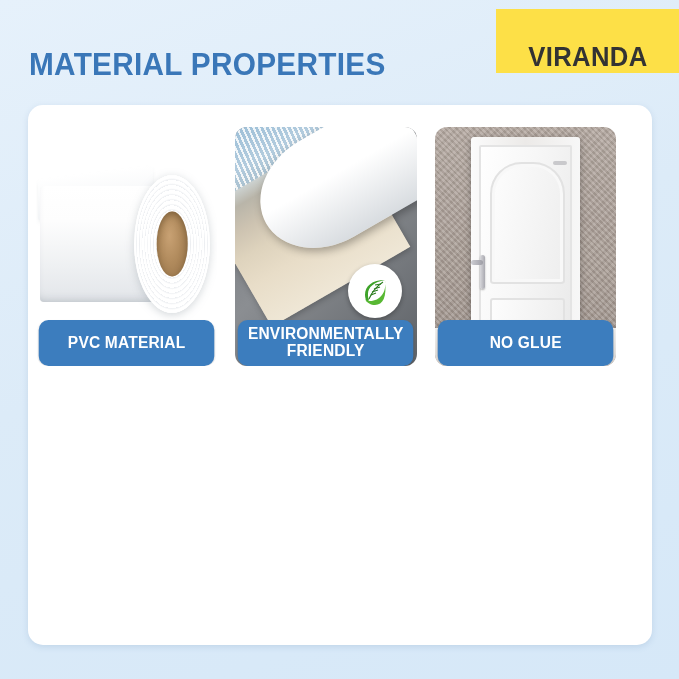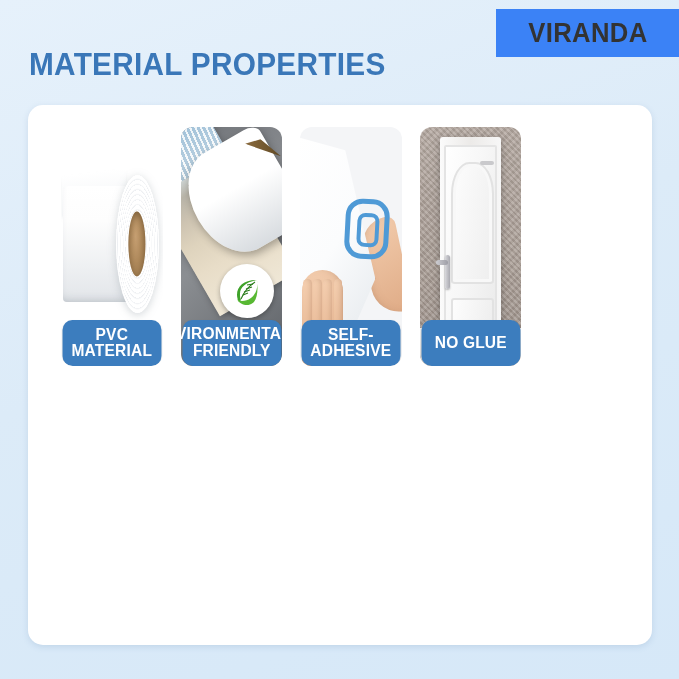--- a/index.html
+++ b/index.html
@@ -5,43 +5,43 @@
   html,body{margin:0;padding:0;}
   body{
     width:679px;height:679px;overflow:hidden;
     font-family:"Liberation Sans","DejaVu Sans",sans-serif;
     background:linear-gradient(160deg,#e6f1fb 0%,#dcebf8 45%,#d6e8f8 100%);
   }
   #page{position:relative;width:679px;height:679px;}
 
   
   #brand-logo{
-    position:absolute;left:496px;top:9px;width:183px;height:48px;
-    background:#3b82f6;display:flex;align-items:center;justify-content:center;
+    position:absolute;left:496px;top:9px;width:183px;height:64px;
+    background:#fde047;display:flex;align-items:flex-end;justify-content:center;
   }
   #brand-logo .txt{
     font-size:27px;font-weight:bold;color:#333333;letter-spacing:.4px;
     transform:scaleX(.95);
   }
   #page-title{
     position:absolute;left:29px;top:47px;
     font-size:31px;font-weight:bold;color:#3a77b8;
     letter-spacing:.3px;transform:scaleX(.96);transform-origin:left center;
     white-space:nowrap;
   }
 
   
   #card{
     position:absolute;left:28px;top:105px;width:624px;height:540px;
     background:#ffffff;border-radius:15px;
     box-shadow:0 2px 6px rgba(90,130,170,.18);
   }
   #grid{
-    position:absolute;left:33px;top:22px;width:580px;height:496px;
-    display:grid;grid-template-columns:repeat(5,1fr);grid-template-rows:repeat(2,1fr);
+    position:absolute;left:8px;top:22px;width:580px;height:496px;
+    display:grid;grid-template-columns:repeat(3,1fr);grid-template-rows:repeat(2,1fr);
     column-gap:18px;row-gap:18px;
   }
   .cell{position:relative;border-radius:12px;overflow:hidden;background:#fff;}
   .photo{position:absolute;left:0;top:0;right:0;bottom:0;overflow:hidden;}
   .label{
     position:absolute;left:0;right:0;bottom:0;height:46px;
     background:#3c7dbe;border-radius:10px;
     display:flex;align-items:center;justify-content:center;text-align:center;
     color:#ffffff;font-weight:bold;font-size:16px;line-height:1.02;
     letter-spacing:.2px;transform:scaleX(.97);
@@ -316,37 +316,20 @@
               </g>
             </svg>
           </div>
         </div>
         <div class="label two-line">
           <span>ENVIRONMENTALLY
 FRIENDLY</span>
         </div>
       </div>
 
-      <div class="cell c3">
-        <div class="photo">
-          <div class="marble"></div>
-          <div class="hand-b"></div>
-          <div class="peel"></div>
-          <div class="clip-icon"></div>
-          <div class="hand-a">
-            <div class="finger" style="left:2%"></div>
-            <div class="finger" style="left:27%"></div>
-            <div class="finger" style="left:52%"></div>
-            <div class="finger" style="left:77%"></div>
-          </div>
-        </div>
-        <div class="label">
-          <span>SELF-ADHESIVE</span>
-        </div>
-      </div>
 
 
 
       <div class="cell c6">
         <div class="photo">
           <div class="wall-tex"></div>
           <div class="skirting"></div>
           <div class="door-frame">
             <div class="door">
               <div class="panel-top"></div>

